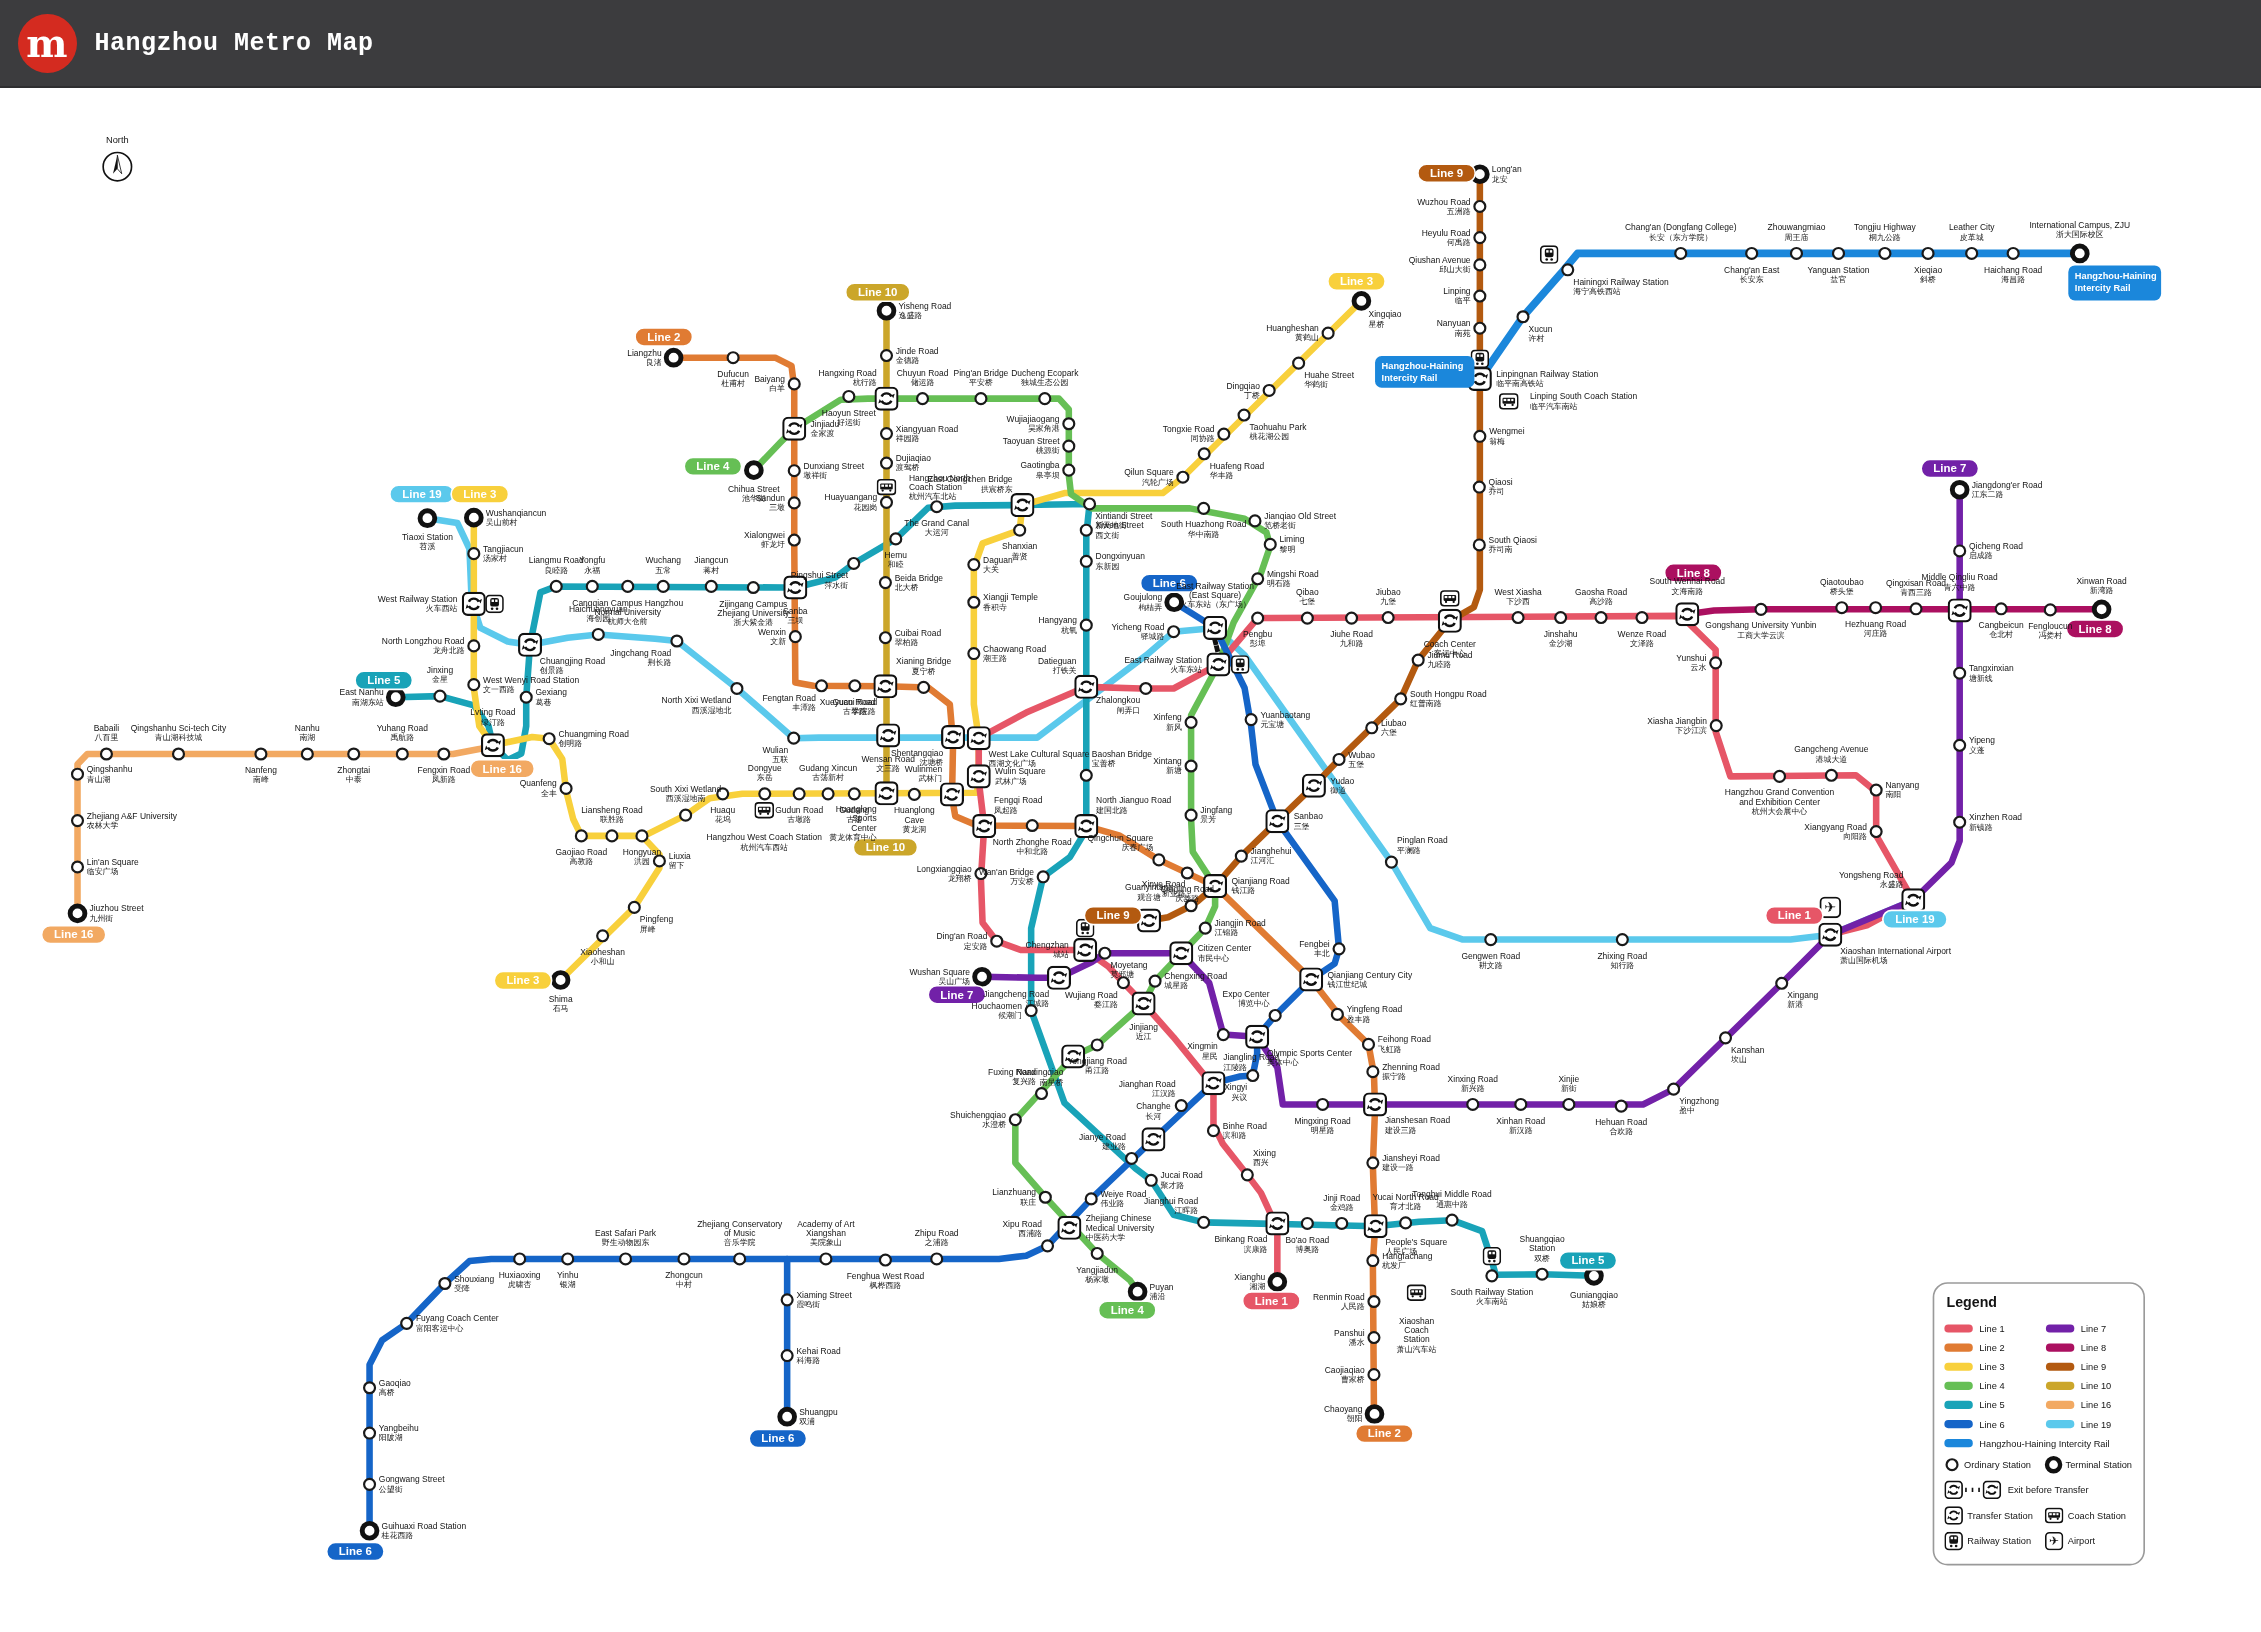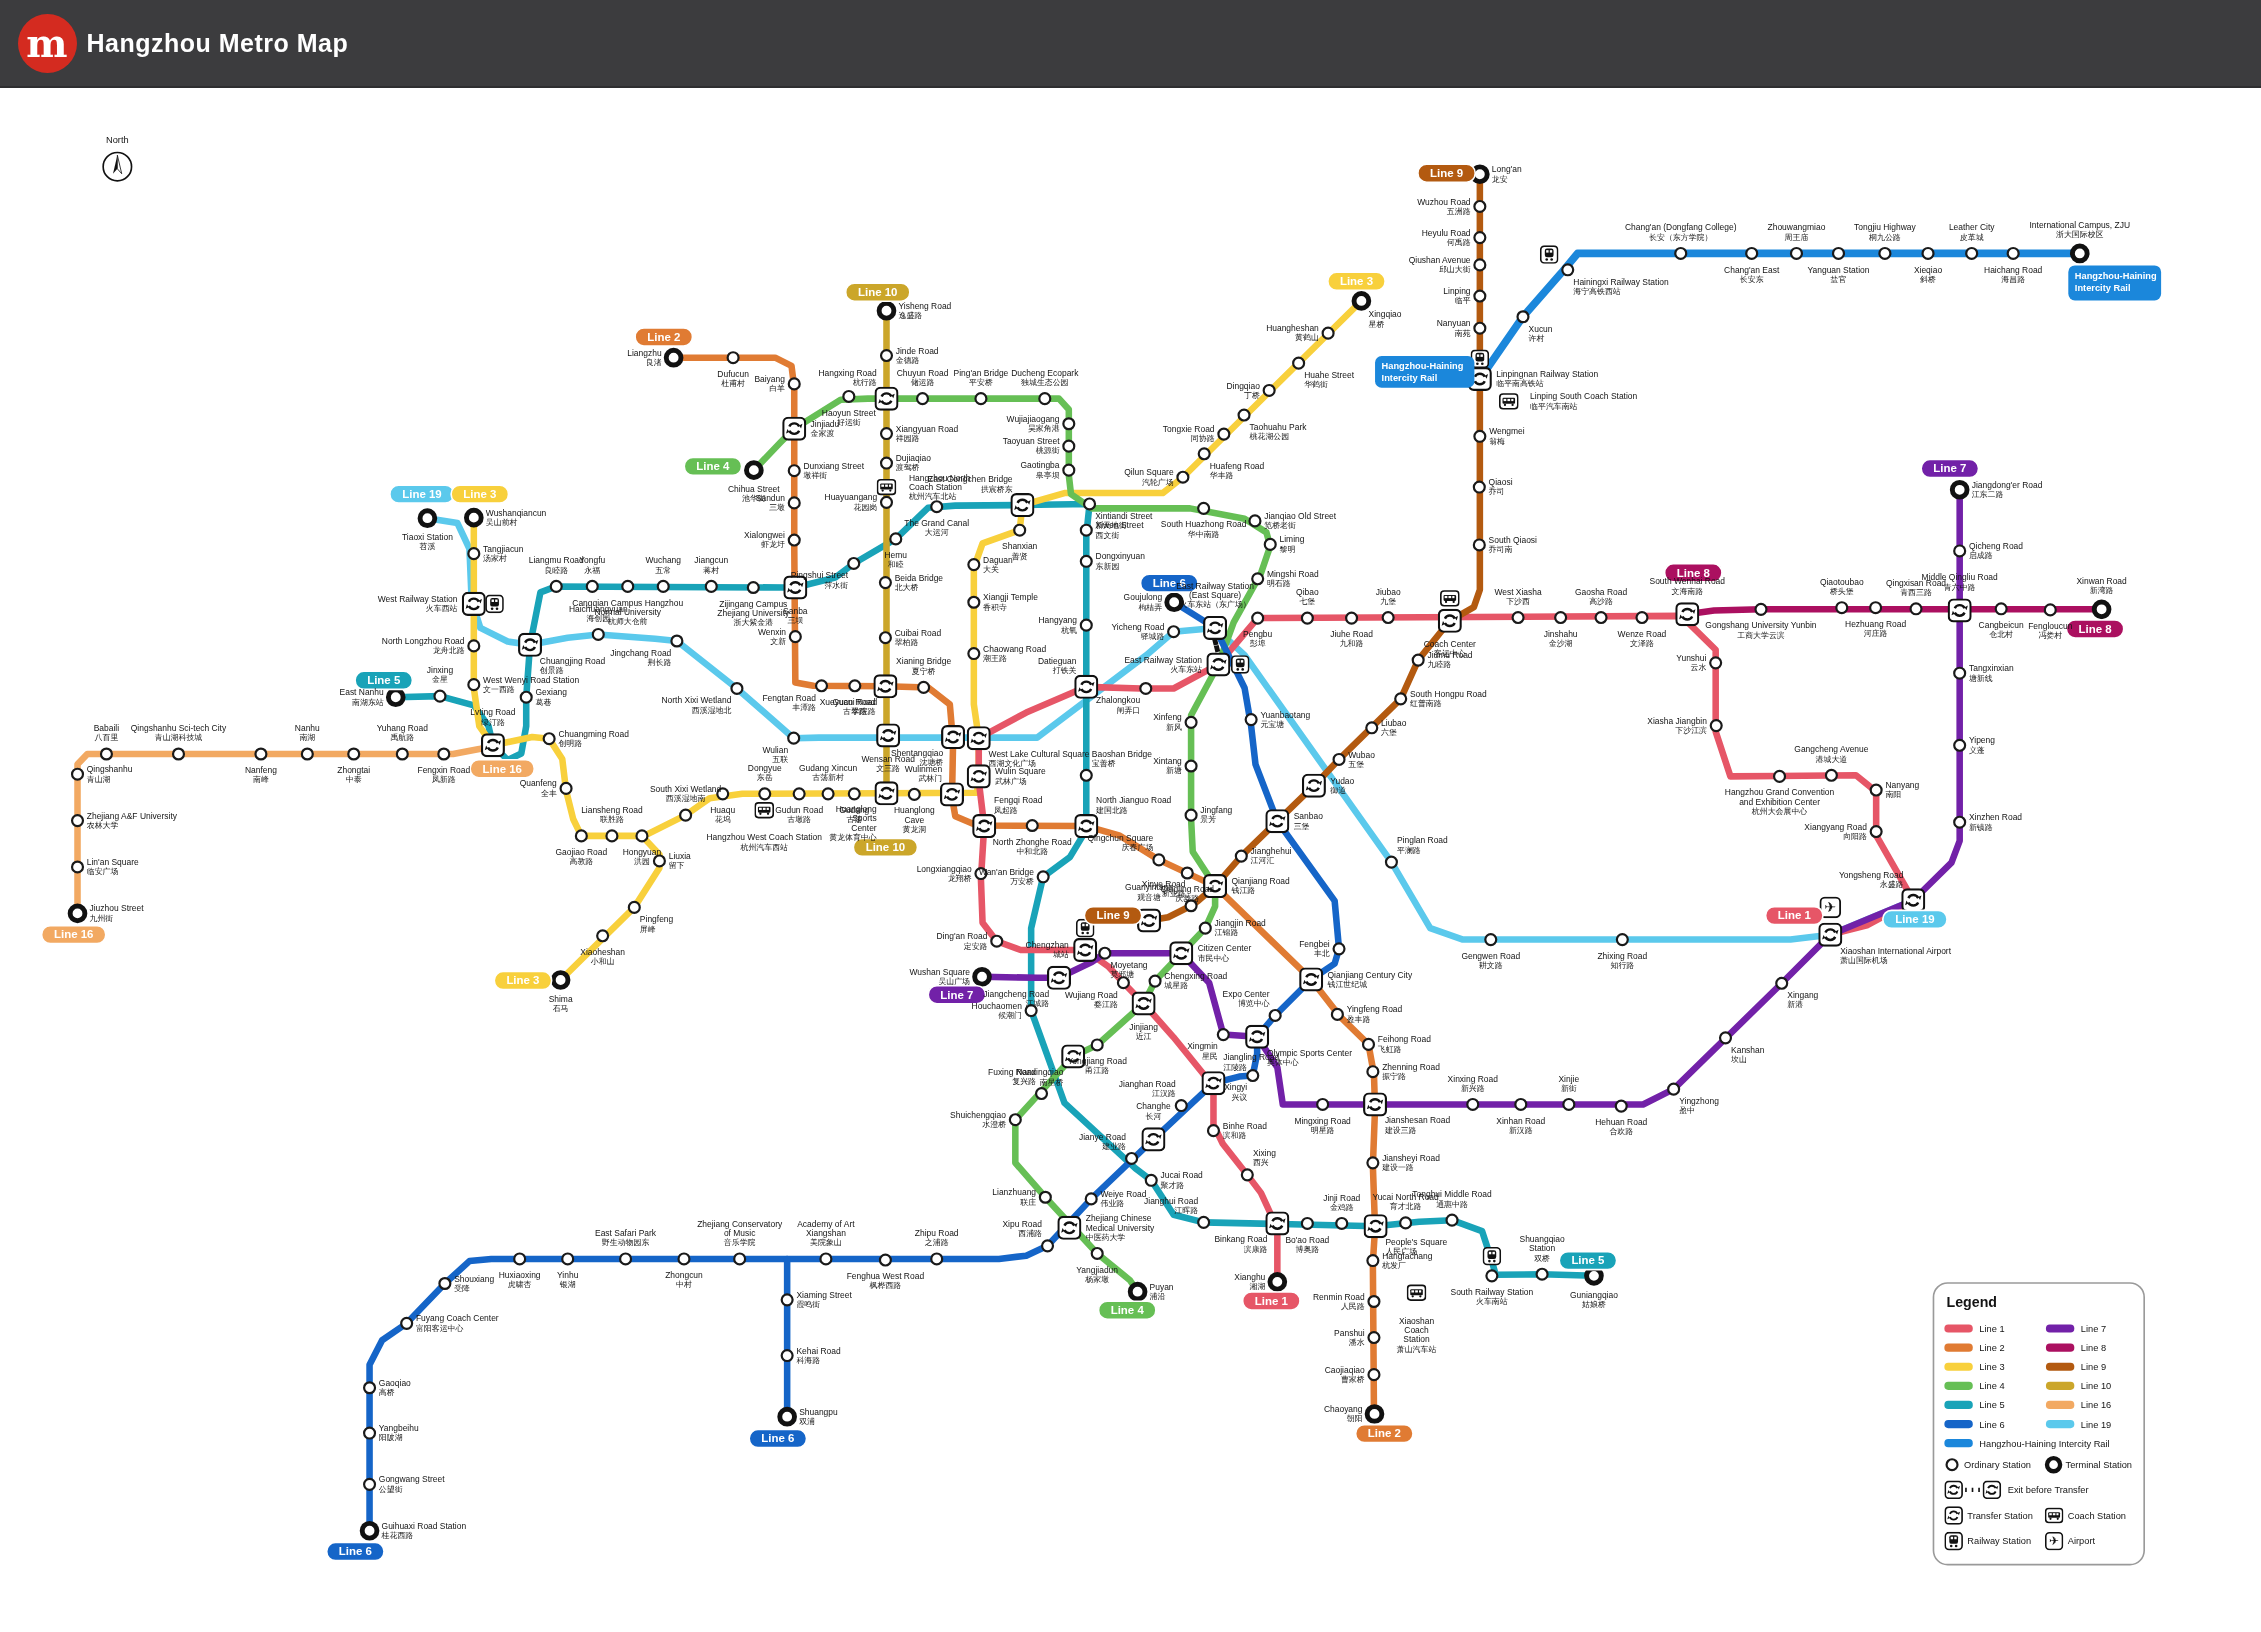--- a/index.html
+++ b/index.html
@@ -4,21 +4,21 @@
 <title>Hangzhou Metro Map</title>
 <style>
   html,body{margin:0;padding:0;background:#fff;width:2261px;height:1633px;
     font-family:"Liberation Sans",sans-serif;}
   #stage{position:relative;width:2261px;height:1633px;background:#fff;overflow:hidden;}
   #topbar{position:absolute;left:0;top:0;width:2261px;height:86px;background:#3c3c3e;
     display:flex;align-items:center;z-index:5;border-bottom:2.2px solid #2e2e30;}
   #logo{width:59px;height:59px;border-radius:50%;background:#d42b20;margin-left:17.5px;
     display:flex;align-items:center;justify-content:center;color:#fff;font-weight:bold;
     font-size:39px;font-family:"DejaVu Serif",serif;line-height:1;}
-  #topbar h1{color:#fff;font-size:25px;margin:0 0 0 10px;letter-spacing:0.5px;}
+  #topbar h1{color:#fff;font-size:25px;margin:0 0 0 18px;letter-spacing:0.5px;font-family:Liberation Mono, monospace;}
   svg text{font-family:"Liberation Sans",sans-serif;}
   .en{font-size:15.5px;fill:#141414;}
   .zh{font-size:14.5px;fill:#141414;}
   .badge-t{font-size:21px;font-weight:bold;fill:#fff;}
   .box-t{font-size:17px;font-weight:bold;fill:#fff;}
   .leg-t{font-size:17px;fill:#141414;}
   .leg-title{font-size:26px;font-weight:bold;fill:#141414;}
   .north-t{font-size:17px;fill:#141414;}
 </style>
 </head>

